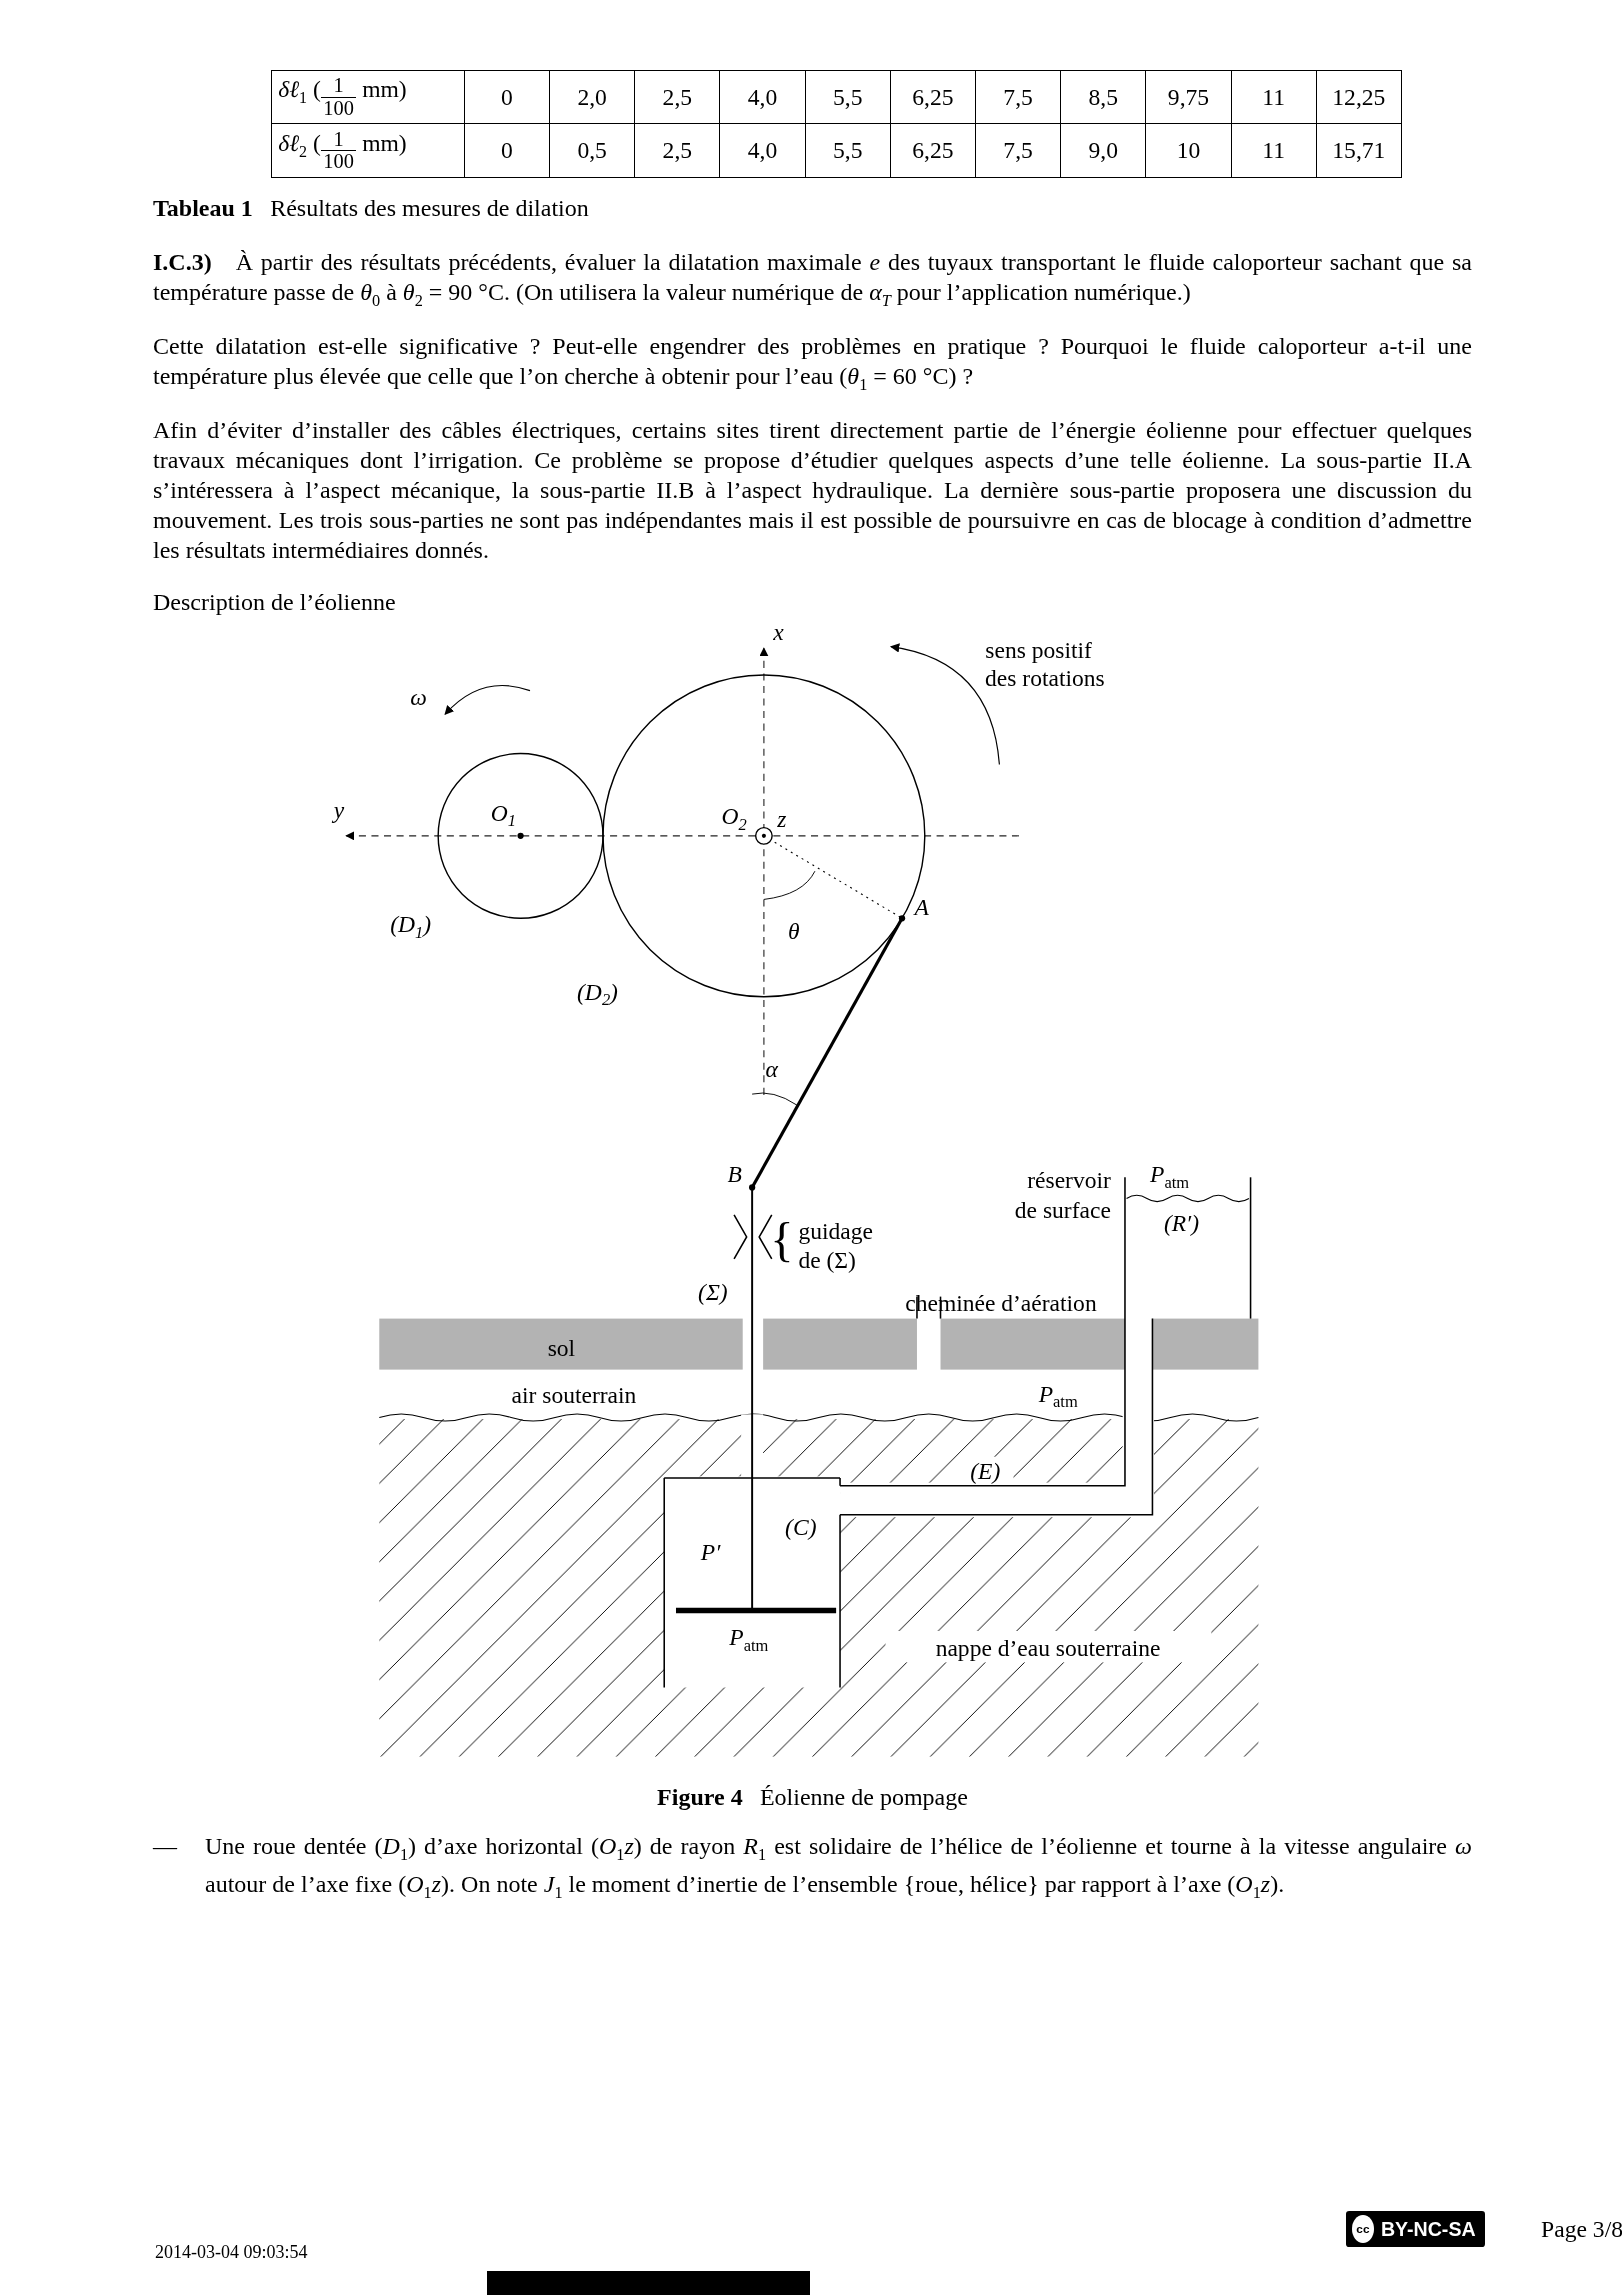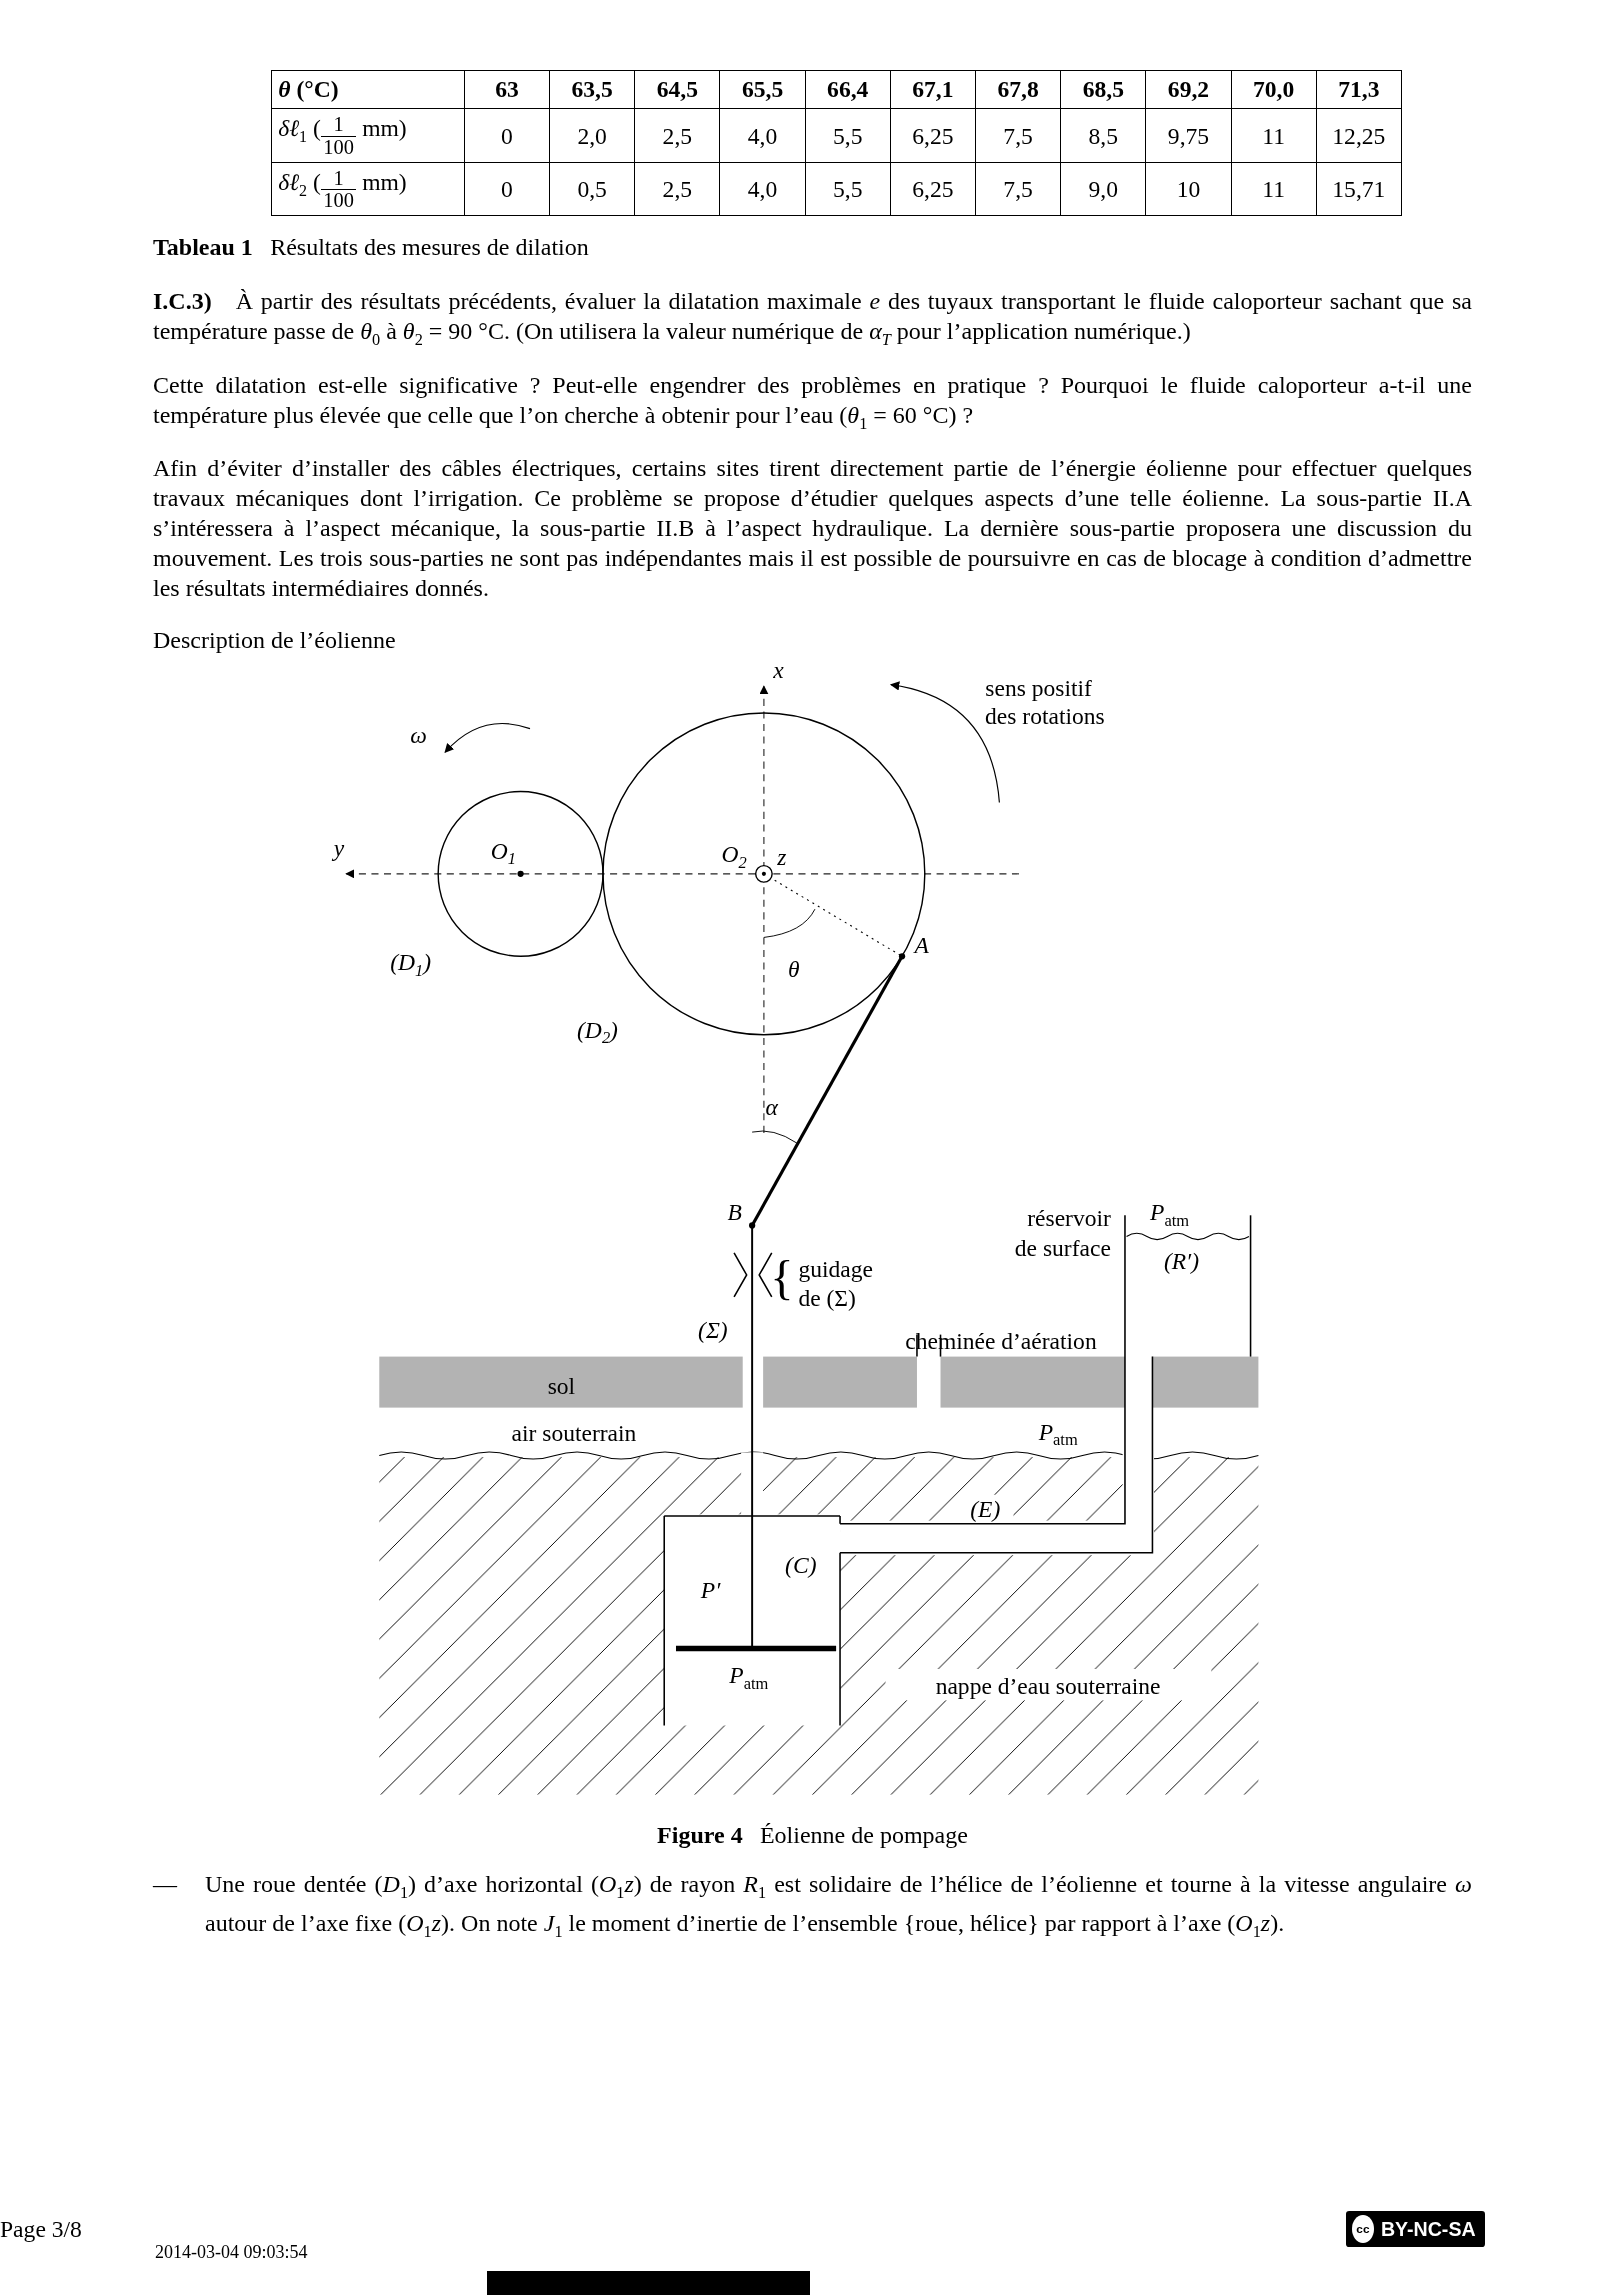--- a/index.html
+++ b/index.html
@@ -32,49 +32,35 @@
   svg .rm{font-style:normal;}
   svg .big{font-size:62px;}
   .fig-caption{text-align:center; margin:9px 0 19px;}
   
   .bullet{display:flex; margin:17.3px 0;}
   .bullet .dash{flex:none; width:52px;}
   .bullet .btext{flex:1; text-align:justify;}
   
   .footer{position:absolute; top:2208px; left:0; width:1623px; height:55px;}
   .f-left{position:absolute; left:155px; top:29px; font-size:18px;}
-  .f-center{position:absolute; left:0; width:100%; text-align:left; top:6.3px; font-size:23.6px;}
+  .f-center{position:absolute; left:0; width:100%; text-align:right; top:6.3px; font-size:23.6px;}
   .badge{position:absolute; right:138px; top:3.1px; display:inline-flex; align-items:center; gap:7px;
     background:#000; color:#fff; padding:3.1px 9.4px 3.1px 6.3px; border-radius:3.1px;
     font-family:"Liberation Sans","DejaVu Sans",sans-serif; font-weight:bold; font-size:19.6px;}
   .cc-circle{width:22px; height:28px; background:#fff; color:#000; border-radius:50%;
     display:flex; align-items:center; justify-content:center; font-size:11.8px; font-weight:bold;}
   .bottom-bar{position:absolute; left:487px; top:2271px; width:323px; height:24px; background:#000;}
 </style>
 </head>
 <body>
 
 <div class="page">
 
   <table>
     <tbody>
-        <tr>
-      <th class="rowlab"><i>θ</i> (°C)</th>
-      <th>63</th>
-      <th>63,5</th>
-      <th>64,5</th>
-      <th>65,5</th>
-      <th>66,4</th>
-      <th>67,1</th>
-      <th>67,8</th>
-      <th>68,5</th>
-      <th>69,2</th>
-      <th>70,0</th>
-      <th>71,3</th>
-    </tr>
     <tr>
       <td class="rowlab"><i>δℓ</i><sub>1</sub> (<span class="frac"><span class="fnum">1</span><span class="fden">100</span></span> mm)</td>
       <td>0</td>
       <td>2,0</td>
       <td>2,5</td>
       <td>4,0</td>
       <td>5,5</td>
       <td>6,25</td>
       <td>7,5</td>
       <td>8,5</td>

